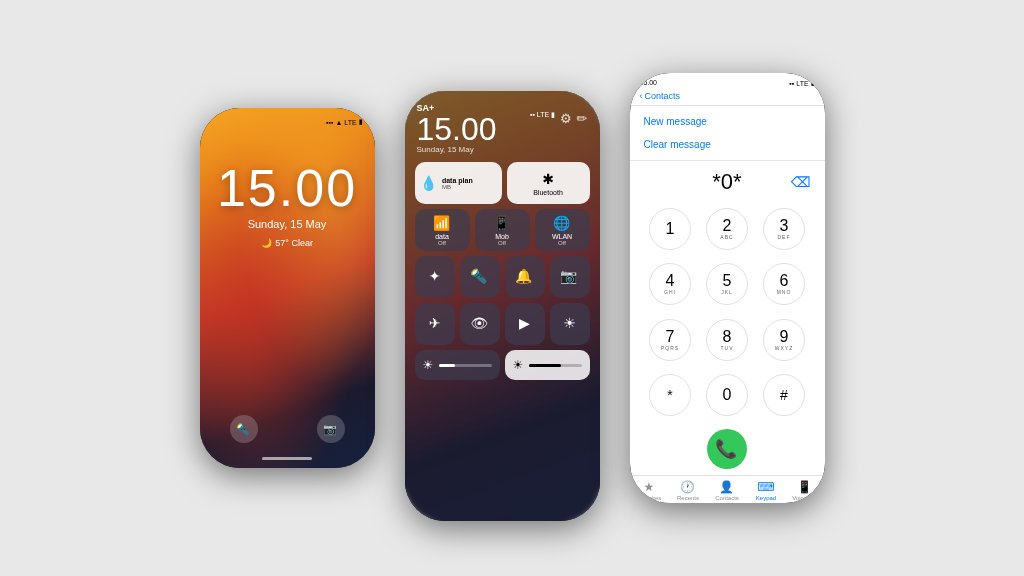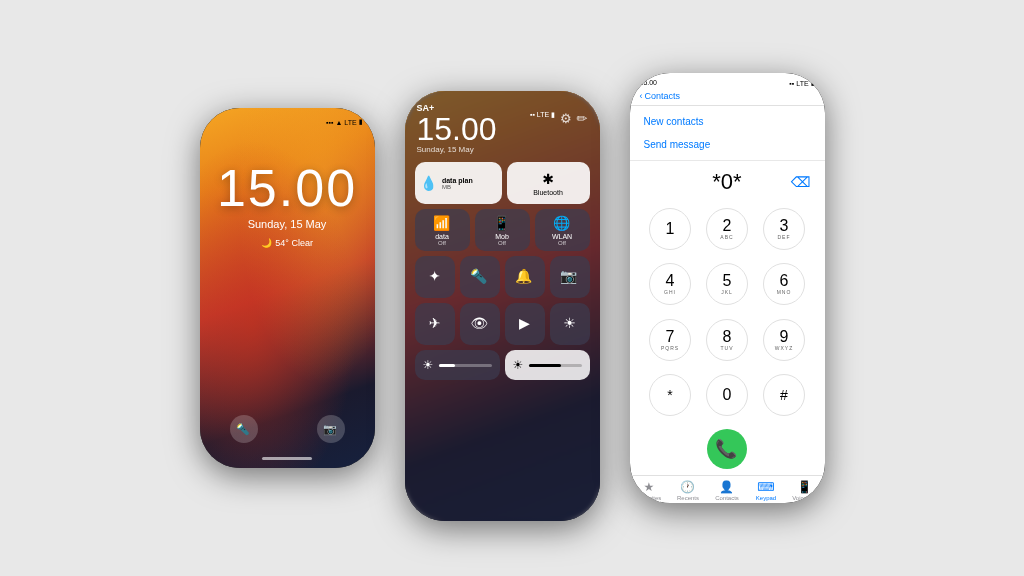--- a/index.html
+++ b/index.html
@@ -387,21 +387,21 @@
           <span>▪▪▪</span>
           <span>▲</span>
           <span>LTE</span>
           <span>▮</span>
         </div>
       </div>
       <div class="ls-time">15.00</div>
       <div class="ls-date">Sunday, 15 May</div>
       <div class="ls-weather">
         <span>🌙</span>
-        <span>54° Clear</span>
+        <span>57° Clear</span>
       </div>
       <div class="ls-bottom-icons">
         <div class="ls-icon">🔦</div>
         <div class="ls-icon">📷</div>
       </div>
       <div class="ls-indicator"></div>
     </div>
   </div>
 </div>
 
@@ -521,22 +521,22 @@
       </div>
 
       <div class="dialer-nav">
         <div class="dialer-back">
           <span>‹</span>
           <span>Contacts</span>
         </div>
       </div>
 
       <div class="dialer-menu">
-        <div class="dialer-menu-item">New contacts</div>
-        <div class="dialer-menu-item">Send message</div>
+        <div class="dialer-menu-item">New message</div>
+        <div class="dialer-menu-item">Clear message</div>
       </div>
 
       <div class="dialer-input-area">
         <div class="dialer-number">*0*</div>
         <div class="dialer-backspace">⌫</div>
       </div>
 
       <div class="keypad">
         <div class="key-btn">
           <span class="key-num">1</span>

